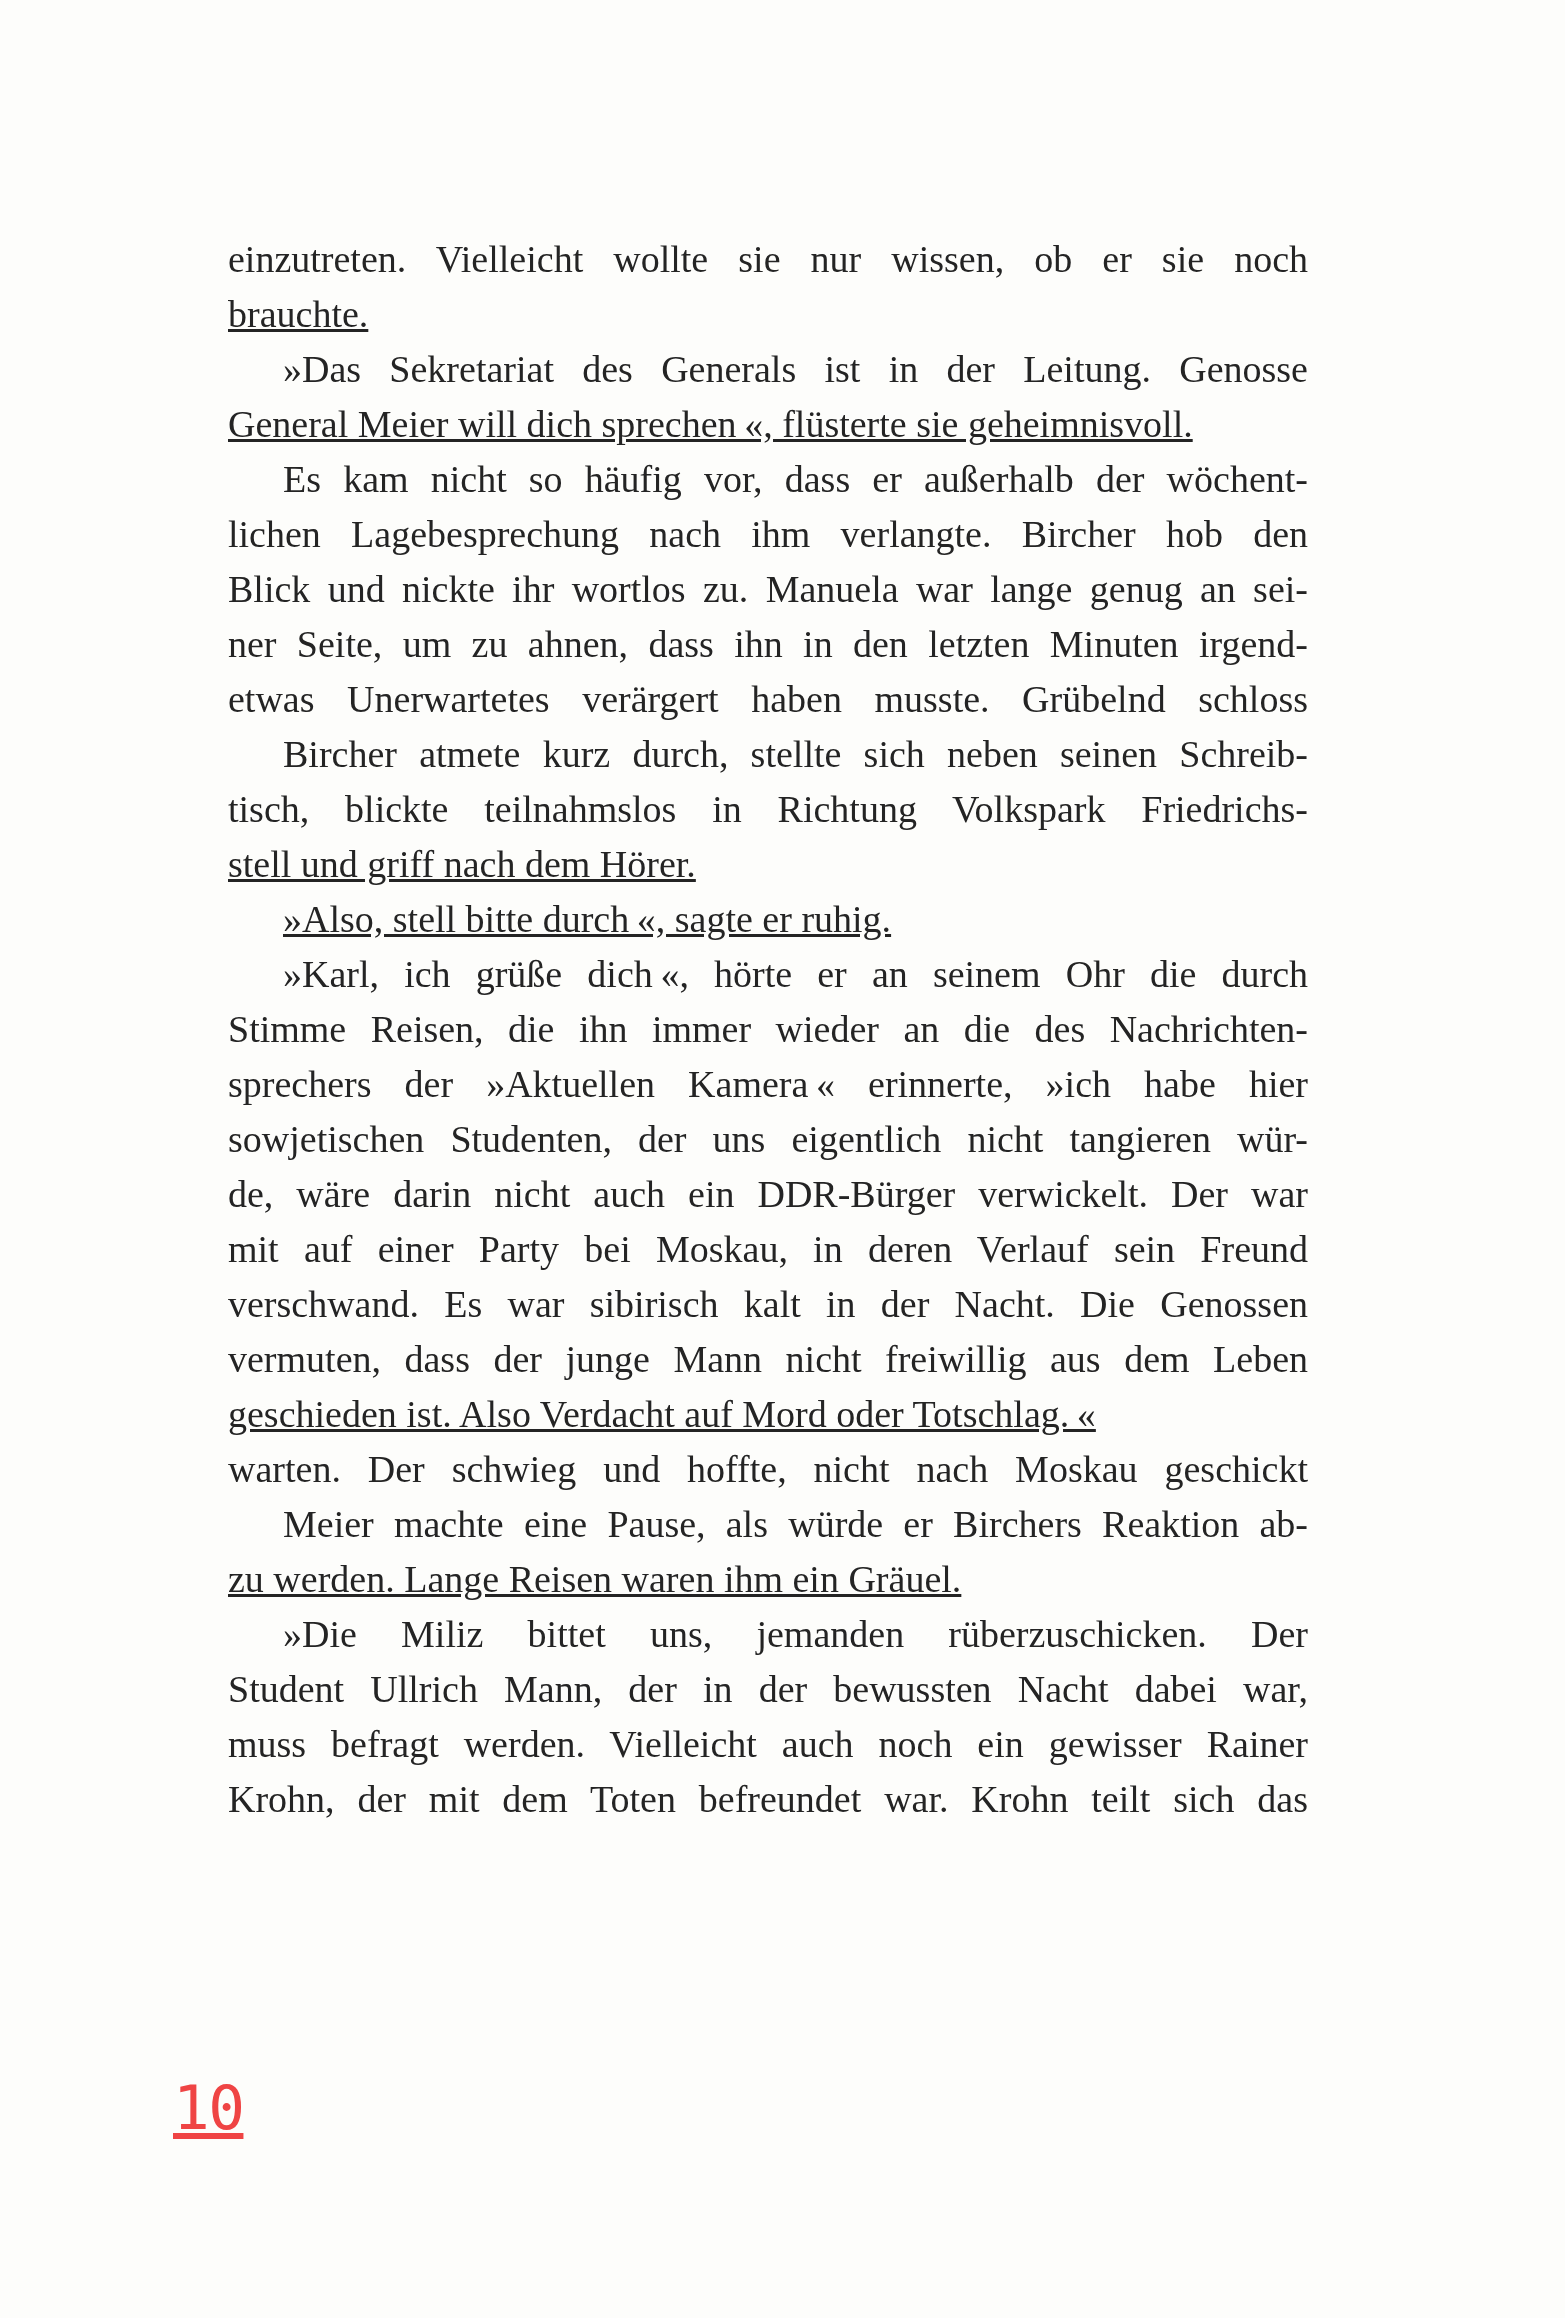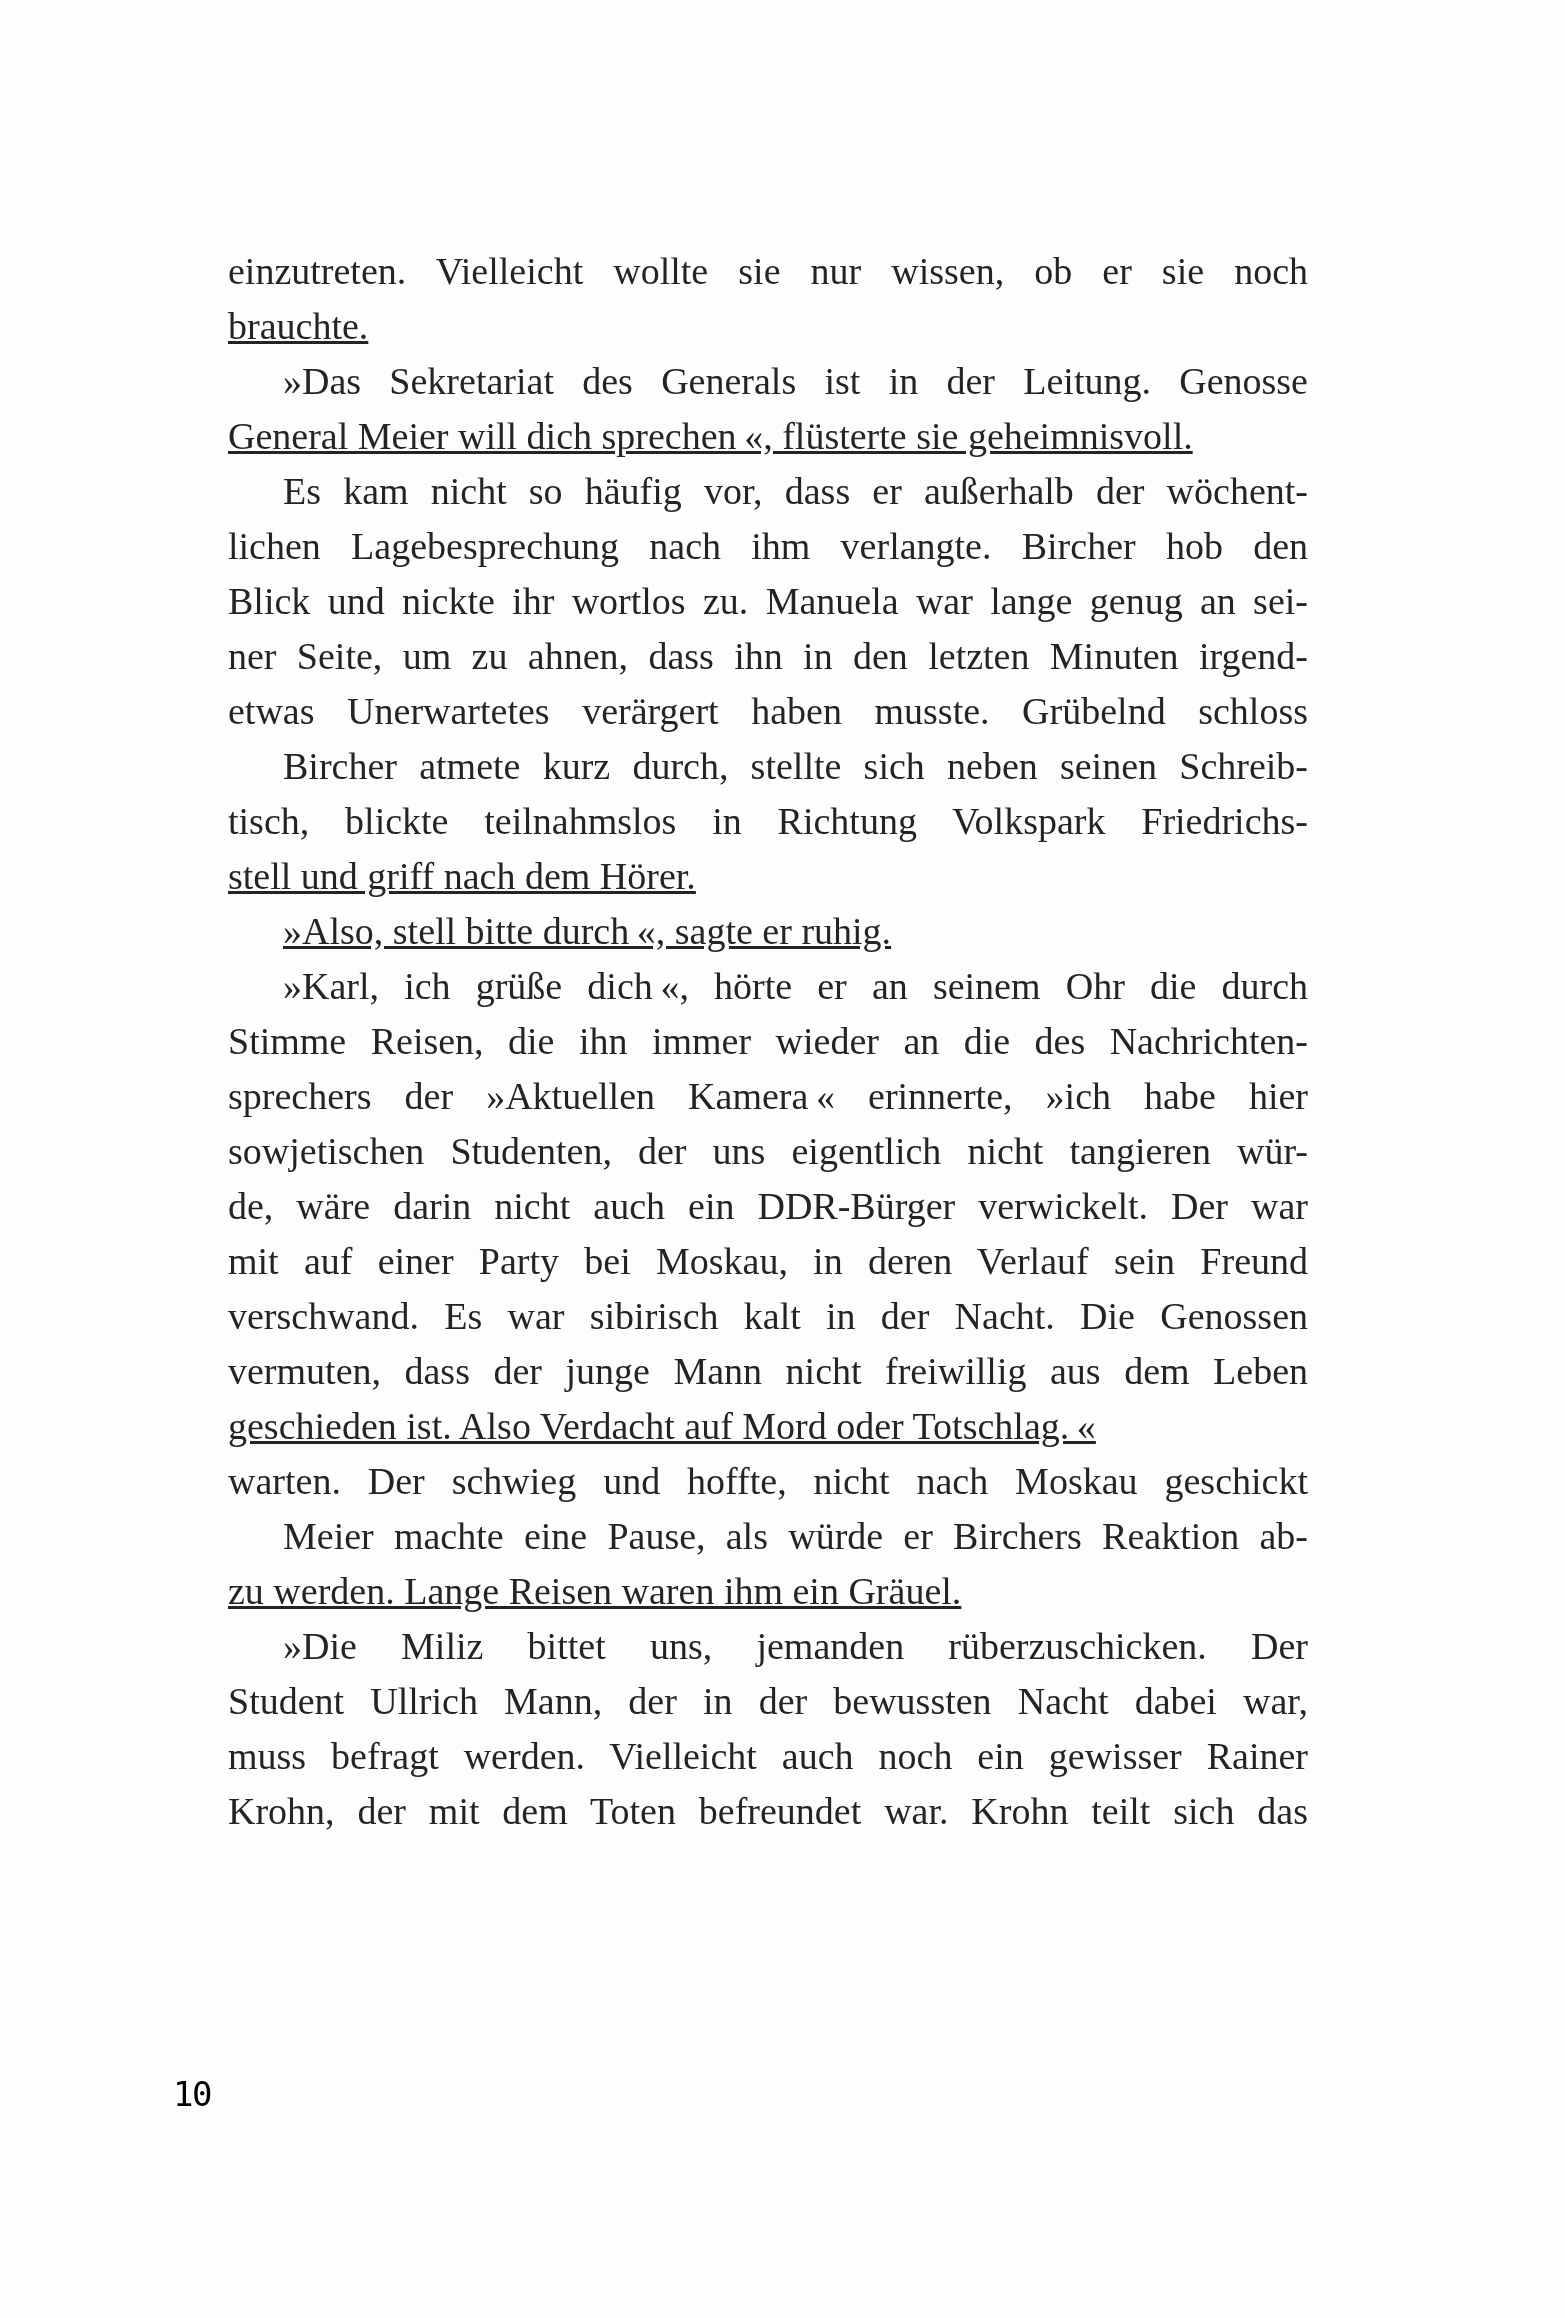--- a/index.html
+++ b/index.html
@@ -13,21 +13,21 @@
     height: 2319px;
     margin: 0 auto;
     background: #fdfdfb;
     font-family: "Liberation Serif", serif;
     color: #242424;
     overflow: hidden;
   }
   .text-block {
     position: absolute;
     left: 228px;
-    top: 244px;
+    top: 232px;
     width: 1080px;
   }
   .line {
     font-size: 38px;
     line-height: 55px;
     text-align: justify;
     text-align-last: justify;
     -moz-text-align-last: justify;
     white-space: normal;
   }
@@ -37,24 +37,25 @@
     -moz-text-align-last: left;
   }
   .line.indented {
     text-indent: 55px;
   }
   .page-number {
     position: absolute;
     left: 173px;
     top: 2077px;
     font-family: "DejaVu Sans Mono", monospace;
-    font-size: 34px;
+    font-size: 61px;
     line-height: 1;
     letter-spacing: -1.5px;
-    color: #000000;
+    color: #ef4444;
+    text-decoration: underline;
   }
 </style>
 </head>
 <body>
 
 <div class="page">
   <div class="text-block">
       <div class="line">einzutreten. Vielleicht wollte sie nur wissen, ob er sie noch</div>
       <div class="line para-end">brauchte.</div>
       <div class="line indented">»Das Sekretariat des Generals ist in der Leitung. Genosse</div>

